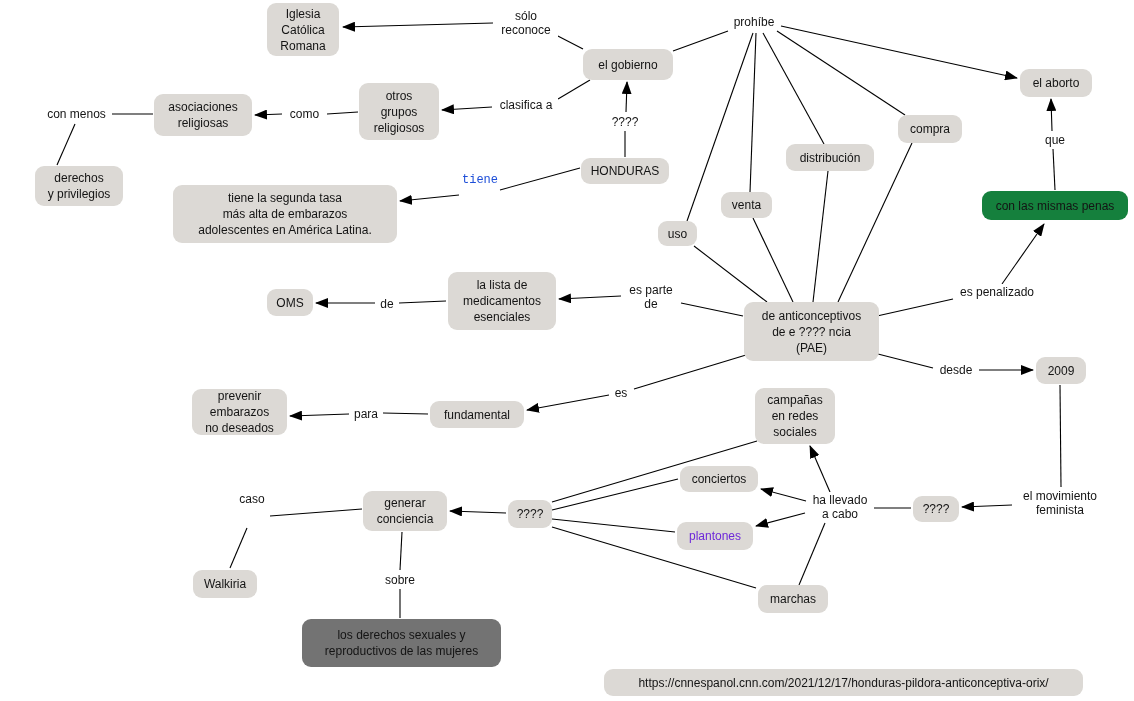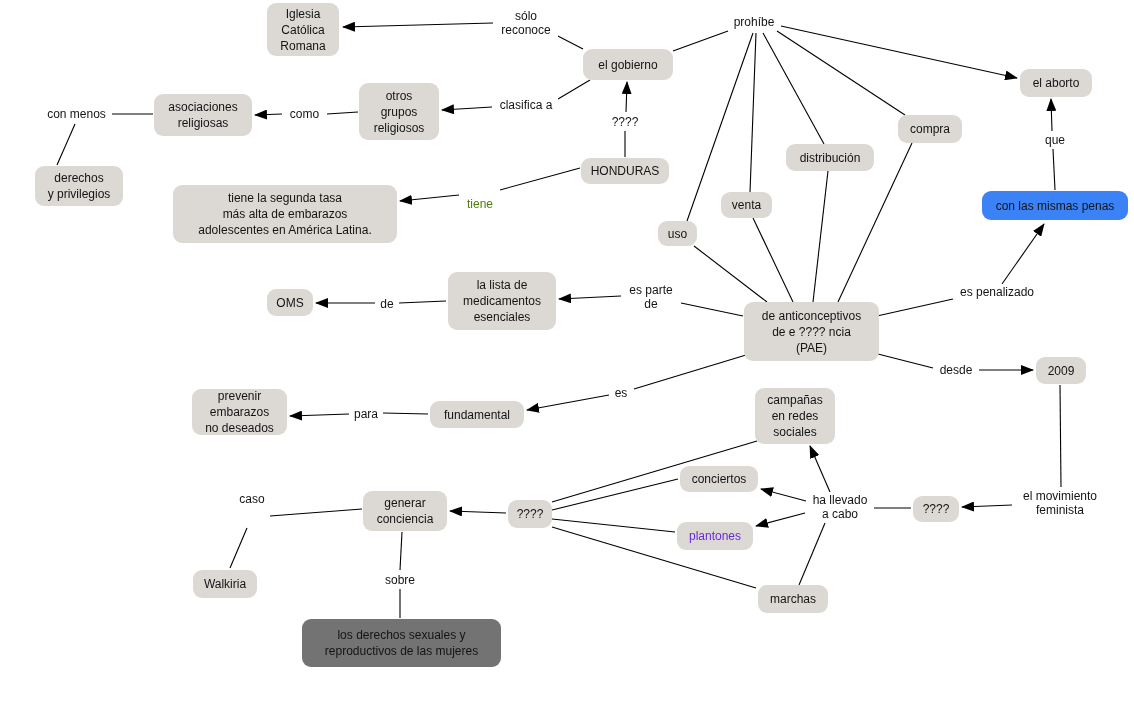--- a/index.html
+++ b/index.html
@@ -103,21 +103,21 @@
 y privilegios</div>
       <div class="node box" style="left: 359px; top: 83px; width: 80px; height: 57px; background: rgb(220, 217, 213); color: rgb(20, 20, 20);">otros
 grupos
 religiosos</div>
       <div class="node box" style="left: 583px; top: 49px; width: 90px; height: 31px; background: rgb(220, 217, 213); color: rgb(20, 20, 20);">el gobierno</div>
       <div class="node box" style="left: 1020px; top: 69px; width: 72px; height: 28px; background: rgb(220, 217, 213); color: rgb(20, 20, 20);">el aborto</div>
       <div class="node box" style="left: 898px; top: 115px; width: 64px; height: 28px; background: rgb(220, 217, 213); color: rgb(20, 20, 20);">compra</div>
       <div class="node box" style="left: 786px; top: 144px; width: 88px; height: 27px; background: rgb(220, 217, 213); color: rgb(20, 20, 20);">distribución</div>
       <div class="node box" style="left: 581px; top: 158px; width: 88px; height: 26px; background: rgb(220, 217, 213); color: rgb(20, 20, 20);">HONDURAS</div>
       <div class="node box" style="left: 721px; top: 192px; width: 51px; height: 26px; background: rgb(220, 217, 213); color: rgb(20, 20, 20);">venta</div>
-      <div class="node box" style="left: 982px; top: 191px; width: 146px; height: 29px; background: #3b82f6; color: rgb(20, 20, 20);">con las mismas penas</div>
+      <div class="node box" style="left: 982px; top: 191px; width: 146px; height: 29px; background: #15803d; color: rgb(20, 20, 20);">con las mismas penas</div>
       <div class="node box" style="left: 173px; top: 185px; width: 224px; height: 58px; background: rgb(220, 217, 213); color: rgb(20, 20, 20);">tiene la segunda tasa
 más alta de embarazos
 adolescentes en América Latina.</div>
       <div class="node box" style="left: 658px; top: 221px; width: 39px; height: 25px; background: rgb(220, 217, 213); color: rgb(20, 20, 20);">uso</div>
       <div class="node box" style="left: 448px; top: 272px; width: 108px; height: 58px; background: rgb(220, 217, 213); color: rgb(20, 20, 20);">la lista de
 medicamentos
 esenciales</div>
       <div class="node box" style="left: 267px; top: 289px; width: 46px; height: 27px; background: rgb(220, 217, 213); color: rgb(20, 20, 20);">OMS</div>
       <div class="node box" style="left: 744px; top: 302px; width: 135px; height: 59px; background: rgb(220, 217, 213); color: rgb(20, 20, 20);">de anticonceptivos
 de e ???? ncia
@@ -141,29 +141,30 @@
       <div class="node box" style="left: 302px; top: 619px; width: 199px; height: 48px; background: #737373; color: rgb(20, 20, 20);">los derechos sexuales y
 reproductivos de las mujeres</div>
       <div class="node plain" style="left: 494px; top: 8px; width: 64px; height: 30px; color: rgb(20, 20, 20);">sólo
 reconoce</div>
       <div class="node plain" style="left: 729px; top: 14px; width: 50px; height: 16px; color: rgb(20, 20, 20); text-align: right;">prohíbe</div>
       <div class="node plain" style="left: 494px; top: 97px; width: 64px; height: 16px; color: rgb(20, 20, 20);">clasifica a</div>
       <div class="node plain" style="left: 284px; top: 106px; width: 41px; height: 16px; color: rgb(20, 20, 20);">como</div>
       <div class="node plain" style="left: 43px; top: 106px; width: 67px; height: 16px; color: rgb(20, 20, 20);">con menos</div>
       <div class="node plain" style="left: 610px; top: 114px; width: 30px; height: 15px; color: rgb(20, 20, 20);">????</div>
       <div class="node plain" style="left: 1041px; top: 132px; width: 28px; height: 15px; color: rgb(20, 20, 20);">que</div>
-      <div class="node plain" style="left: 461px; top: 196px; width: 38px; height: 15px; color: #4d7c0f;">tiene</div>
+      <div class="node plain" style="left: 461px; top: 172px; width: 38px; height: 15px; color: #1d4ed8; font-family: Liberation Mono, monospace;">tiene</div>
       <div class="node plain" style="left: 623px; top: 282px; width: 56px; height: 30px; color: rgb(20, 20, 20);">es parte
 de</div>
       <div class="node plain" style="left: 955px; top: 284px; width: 84px; height: 16px; color: rgb(20, 20, 20);">es penalizado</div>
       <div class="node plain" style="left: 377px; top: 296px; width: 20px; height: 15px; color: rgb(20, 20, 20);">de</div>
       <div class="node plain" style="left: 935px; top: 362px; width: 42px; height: 16px; color: rgb(20, 20, 20);">desde</div>
       <div class="node plain" style="left: 611px; top: 385px; width: 20px; height: 15px; color: rgb(20, 20, 20);">es</div>
       <div class="node plain" style="left: 351px; top: 406px; width: 30px; height: 15px; color: rgb(20, 20, 20);">para</div>
       <div class="node plain" style="left: 807px; top: 492px; width: 66px; height: 30px; color: rgb(20, 20, 20);">ha llevado
 a cabo</div>
       <div class="node plain" style="left: 1014px; top: 488px; width: 92px; height: 30px; color: rgb(20, 20, 20);">el movimiento
 feminista</div>
       <div class="node plain" style="left: 236px; top: 491px; width: 32px; height: 15px; color: rgb(20, 20, 20);">caso</div>
       <div class="node plain" style="left: 381px; top: 572px; width: 38px; height: 15px; color: rgb(20, 20, 20);">sobre</div>
     </div>
 
+  <div id="url-box" class="node box">https://cnnespanol.cnn.com/2021/12/17/honduras-pildora-anticonceptiva-orix/</div>
 </div>
 
 </body></html>

